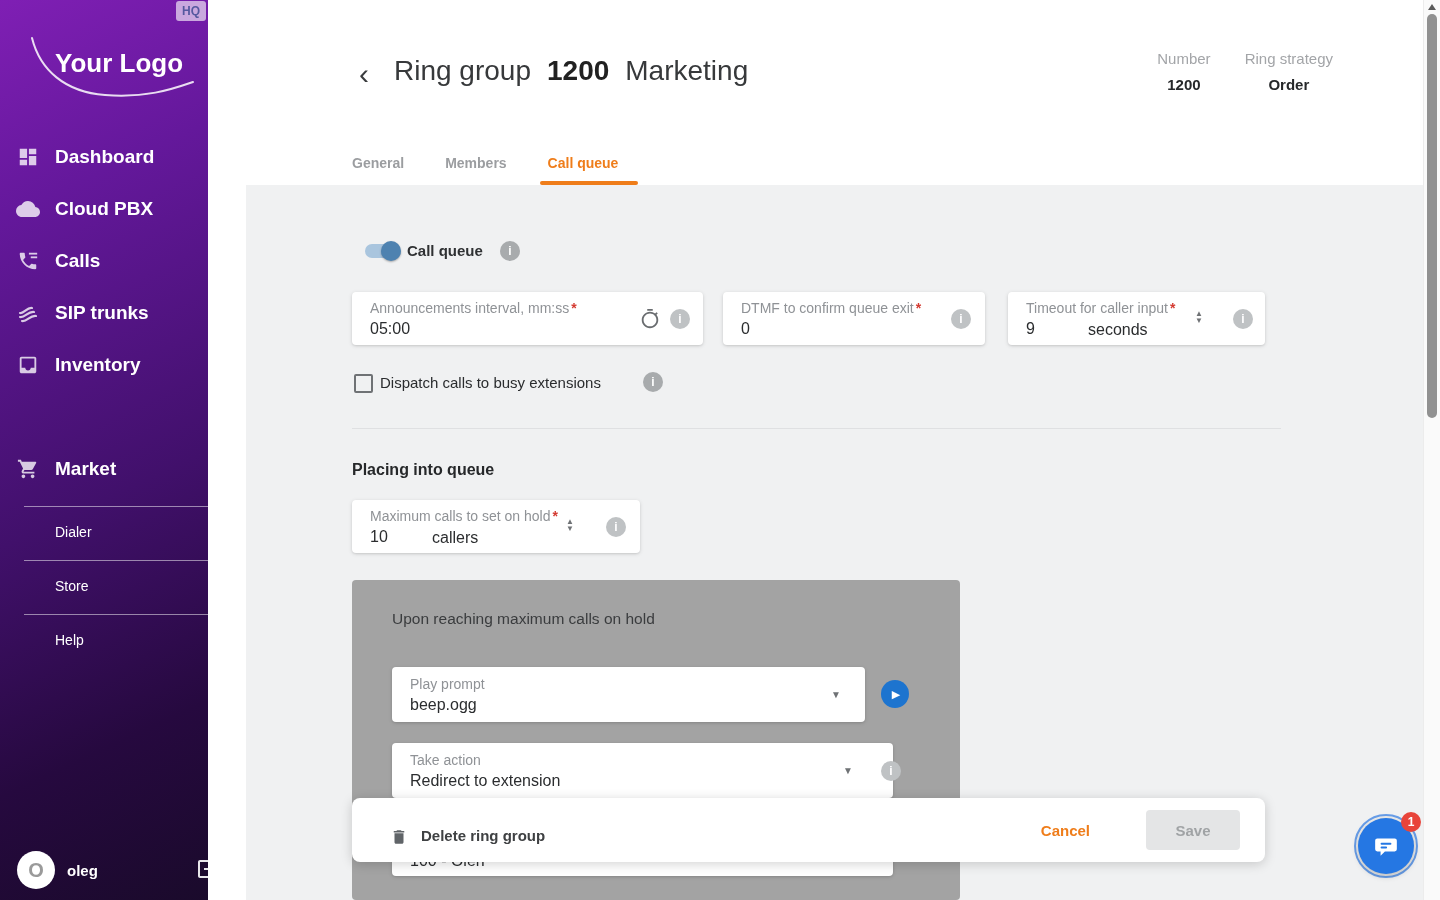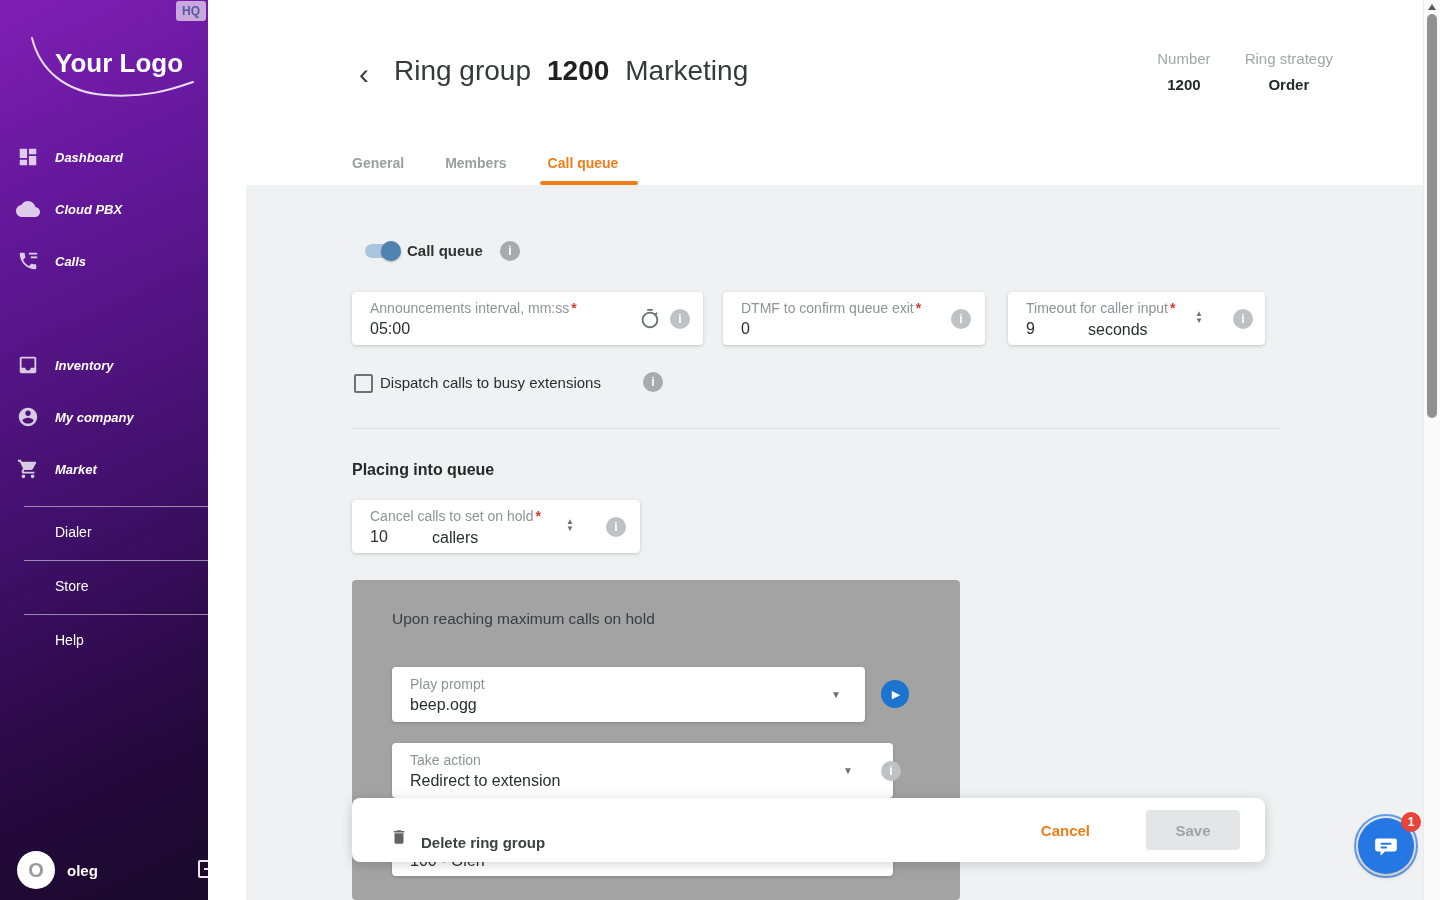--- a/index.html
+++ b/index.html
@@ -11,21 +11,21 @@
   .sidebar { position:absolute; left:0; top:0; width:208px; height:900px;
     background:linear-gradient(155deg,#7f1fb4 0%,#64189b 22%,#41106b 55%,#26093f 80%,#1a0a2b 100%); }
   .hq-badge { position:absolute; top:1px; right:2px; background:rgba(255,255,255,0.62);
     color:#56599f; font-size:12px; font-weight:bold; padding:3px 6px; border-radius:3px; }
   .logo-wrap { position:absolute; left:20px; top:30px; width:200px; height:90px; }
   .logo-text { position:absolute; left:35px; top:18px; color:#fff; font-size:26px; font-weight:bold; }
   .logo-swoosh { position:absolute; left:0; top:0; }
   .nav-item { position:absolute; left:0; width:246px; height:52px; display:flex; align-items:center; cursor:pointer; }
   .nav-icon { width:24px; height:24px; margin-left:16px; display:flex; align-items:center; justify-content:center; }
   .nav-icon svg { fill:rgba(255,255,255,0.78); }
-  .nav-label { margin-left:15px; color:#fff; font-size:13px; font-weight:bold;font-style:italic; }
+  .nav-label { margin-left:15px; color:#fff; font-size:19px; font-weight:bold; }
   .chev { position:absolute; right:22px; width:8px; height:8px;
     border-right:2px solid rgba(255,255,255,0.8); border-bottom:2px solid rgba(255,255,255,0.8);
     transform:rotate(45deg); margin-top:-4px; }
   .subnav-row { position:absolute; left:0; width:246px; height:54px; cursor:pointer; }
   .subnav-line { margin-left:24px; width:192px; border-top:1px solid rgba(255,255,255,0.5); }
   .subnav-label { margin:17px 0 0 55px; color:#fff; font-size:14px; font-weight:normal; }
   .user-row { position:absolute; left:0; top:845px; width:246px; height:50px; display:flex; align-items:center; }
   .avatar { width:38px; height:38px; border-radius:50%; background:#fff; margin-left:17px;
     display:flex; align-items:center; justify-content:center; color:#9a9a9a; font-weight:bold; font-size:20px; }
   .user-name { margin-left:12px; color:#fff; font-size:15px; font-weight:bold; }
@@ -76,21 +76,21 @@
   .section-heading { position:absolute; left:106px; top:461px; font-size:16px; font-weight:bold; color:#26282a; }
 
   .panel { position:absolute; left:106px; top:580px; width:608px; height:320px; background:#a3a3a3; border-radius:4px; }
   .panel-title { position:absolute; left:40px; top:30px; font-size:15.5px; color:#3a3c3e; }
 
   .play-btn { position:absolute; width:28px; height:28px; border-radius:50%; background:#1d74cf;
     display:flex; align-items:center; justify-content:center; color:#fff; font-size:11px; cursor:pointer; }
 
   .action-bar { position:absolute; left:106px; top:798px; width:913px; height:64px; background:#fff;
     border-radius:8px; box-shadow:0 2px 12px rgba(0,0,0,0.18); display:flex; align-items:center; z-index:5; }
-  .delete-group { display:flex; align-items:flex-end; margin-left:38px; cursor:pointer;margin-top:18px; }
+  .delete-group { display:flex; align-items:flex-start; margin-left:38px; cursor:pointer;margin-top:18px; }
   .delete-label { margin-left:13px; font-size:15px; font-weight:bold; color:#3f4143; }
   .cancel-btn { margin-left:auto; font-size:15px; font-weight:bold; color:#ef7d1a; cursor:pointer; }
   .save-btn { margin-left:56px; margin-right:25px; width:94px; height:40px; background:#e4e5e6;
     border:none; border-radius:4px; font-size:15px; font-weight:bold; color:#a0a3a5; font-family:inherit; }
 
   .chat-widget { position:absolute; left:1354px; top:814px; width:68px; height:68px; z-index:6; }
   .chat-ring { position:absolute; left:0; top:0; width:64px; height:64px; border-radius:50%;
     border:2px solid rgba(45,122,229,0.7); }
   .chat-circle { position:absolute; left:4px; top:4px; width:56px; height:56px; border-radius:50%;
     background:#2577e3; display:flex; align-items:center; justify-content:center; cursor:pointer;
@@ -143,40 +143,43 @@
         <svg width="22" height="22" viewBox="0 0 24 24">
             <path d="M6.62 10.79c1.44 2.83 3.76 5.14 6.59 6.59l2.2-2.2c.27-.27.67-.36 1.02-.24 1.12.37 2.33.57 3.57.57.55 0 1 .45 1 1V20c0 .55-.45 1-1 1-9.39 0-17-7.61-17-17 0-.55.45-1 1-1h3.5c.55 0 1 .45 1 1 0 1.25.2 2.45.57 3.57.11.35.03.74-.25 1.02l-2.2 2.2z"></path>
             <rect x="13" y="3" width="9" height="2"></rect>
             <rect x="15" y="7" width="7" height="2"></rect>
           </svg>
       </span>
       <span class="nav-label">Calls</span>
       <span class="chev"></span>
     </div>
 
+    <div class="nav-item" style="top:287px">
+      <span class="nav-icon">
+        <svg width="24" height="24" viewBox="0 0 24 24">
+            <g fill="none" stroke="rgba(255,255,255,0.78)" stroke-width="2.2" stroke-linecap="round">
+              <path d="M4 12c4 1 7-6 12-5"></path>
+              <path d="M4 16c5 1 8-6 14-5"></path>
+              <path d="M6 20c5 1 8-6 14-5"></path>
+            </g>
+          </svg>
+      </span>
+      <span class="nav-label">SIP trunks</span>
+    </div>
 
     <div class="nav-item" style="top:339px">
       <span class="nav-icon">
         <svg width="22" height="22" viewBox="0 0 24 24">
             <path d="M19 3H5c-1.1 0-2 .9-2 2v14c0 1.1.9 2 2 2h14c1.1 0 2-.9 2-2V5c0-1.1-.9-2-2-2zm0 12h-4c0 1.66-1.35 3-3 3s-3-1.34-3-3H5V5h14v10z"></path>
           </svg>
       </span>
       <span class="nav-label">Inventory</span>
       <span class="chev"></span>
     </div>
 
-    <div class="nav-item" style="top:391px">
-      <span class="nav-icon">
-        <svg width="22" height="22" viewBox="0 0 24 24">
-            <path d="M12 2C6.48 2 2 6.48 2 12s4.48 10 10 10 10-4.48 10-10S17.52 2 12 2zm0 3c1.66 0 3 1.34 3 3s-1.34 3-3 3-3-1.34-3-3 1.34-3 3-3zm0 14.2c-2.5 0-4.71-1.28-6-3.22.03-1.99 4-3.08 6-3.08 1.99 0 5.97 1.09 6 3.08-1.29 1.94-3.5 3.22-6 3.22z"></path>
-          </svg>
-      </span>
-      <span class="nav-label">My company</span>
-      <span class="chev"></span>
-    </div>
 
     <div class="nav-item" style="top:443px">
       <span class="nav-icon">
         <svg width="22" height="22" viewBox="0 0 24 24">
             <path d="M7 18c-1.1 0-1.99.9-1.99 2S5.9 22 7 22s2-.9 2-2-.9-2-2-2zM1 2v2h2l3.6 7.59-1.35 2.45c-.16.28-.25.61-.25.96 0 1.1.9 2 2 2h12v-2H7.42c-.14 0-.25-.11-.25-.25l.03-.12.9-1.63h7.45c.75 0 1.41-.41 1.75-1.03l3.58-6.49c.08-.14.12-.31.12-.48 0-.55-.45-1-1-1H5.21l-.94-2H1zm16 16c-1.1 0-1.99.9-1.99 2s.89 2 1.99 2 2-.9 2-2-.9-2-2-2z"></path>
           </svg>
       </span>
       <span class="nav-label">Market</span>
       <span class="chev"></span>
     </div>
@@ -274,21 +277,21 @@
     </div>
 
     <div class="checkbox"></div>
     <div class="checkbox-label">Dispatch calls to busy extensions</div>
     <div class="info-icon" style="position:absolute;left:397px;top:372px;background:#a8abad">i</div>
 
     <div class="divider"></div>
     <div class="section-heading">Placing into queue</div>
 
     <div class="card" style="left:106px;top:500px;width:288px;height:53px;padding:8px 16px 0 18px">
-      <div class="field-label"><span>Cancel calls to set on hold</span><span class="req">*</span></div>
+      <div class="field-label"><span>Maximum calls to set on hold</span><span class="req">*</span></div>
       <div class="field-value">10</div>
       <div class="field-value" style="position:absolute;left:80px;top:25px">callers</div>
       <div class="spinner" style="position:absolute;right:66px;top:18px">
         <span>▲</span>
         <span>▼</span>
       </div>
       <div class="info-icon" style="position:absolute;right:14px;top:17px;background:#bfc2c4">i</div>
     </div>
 
     <div class="panel">

